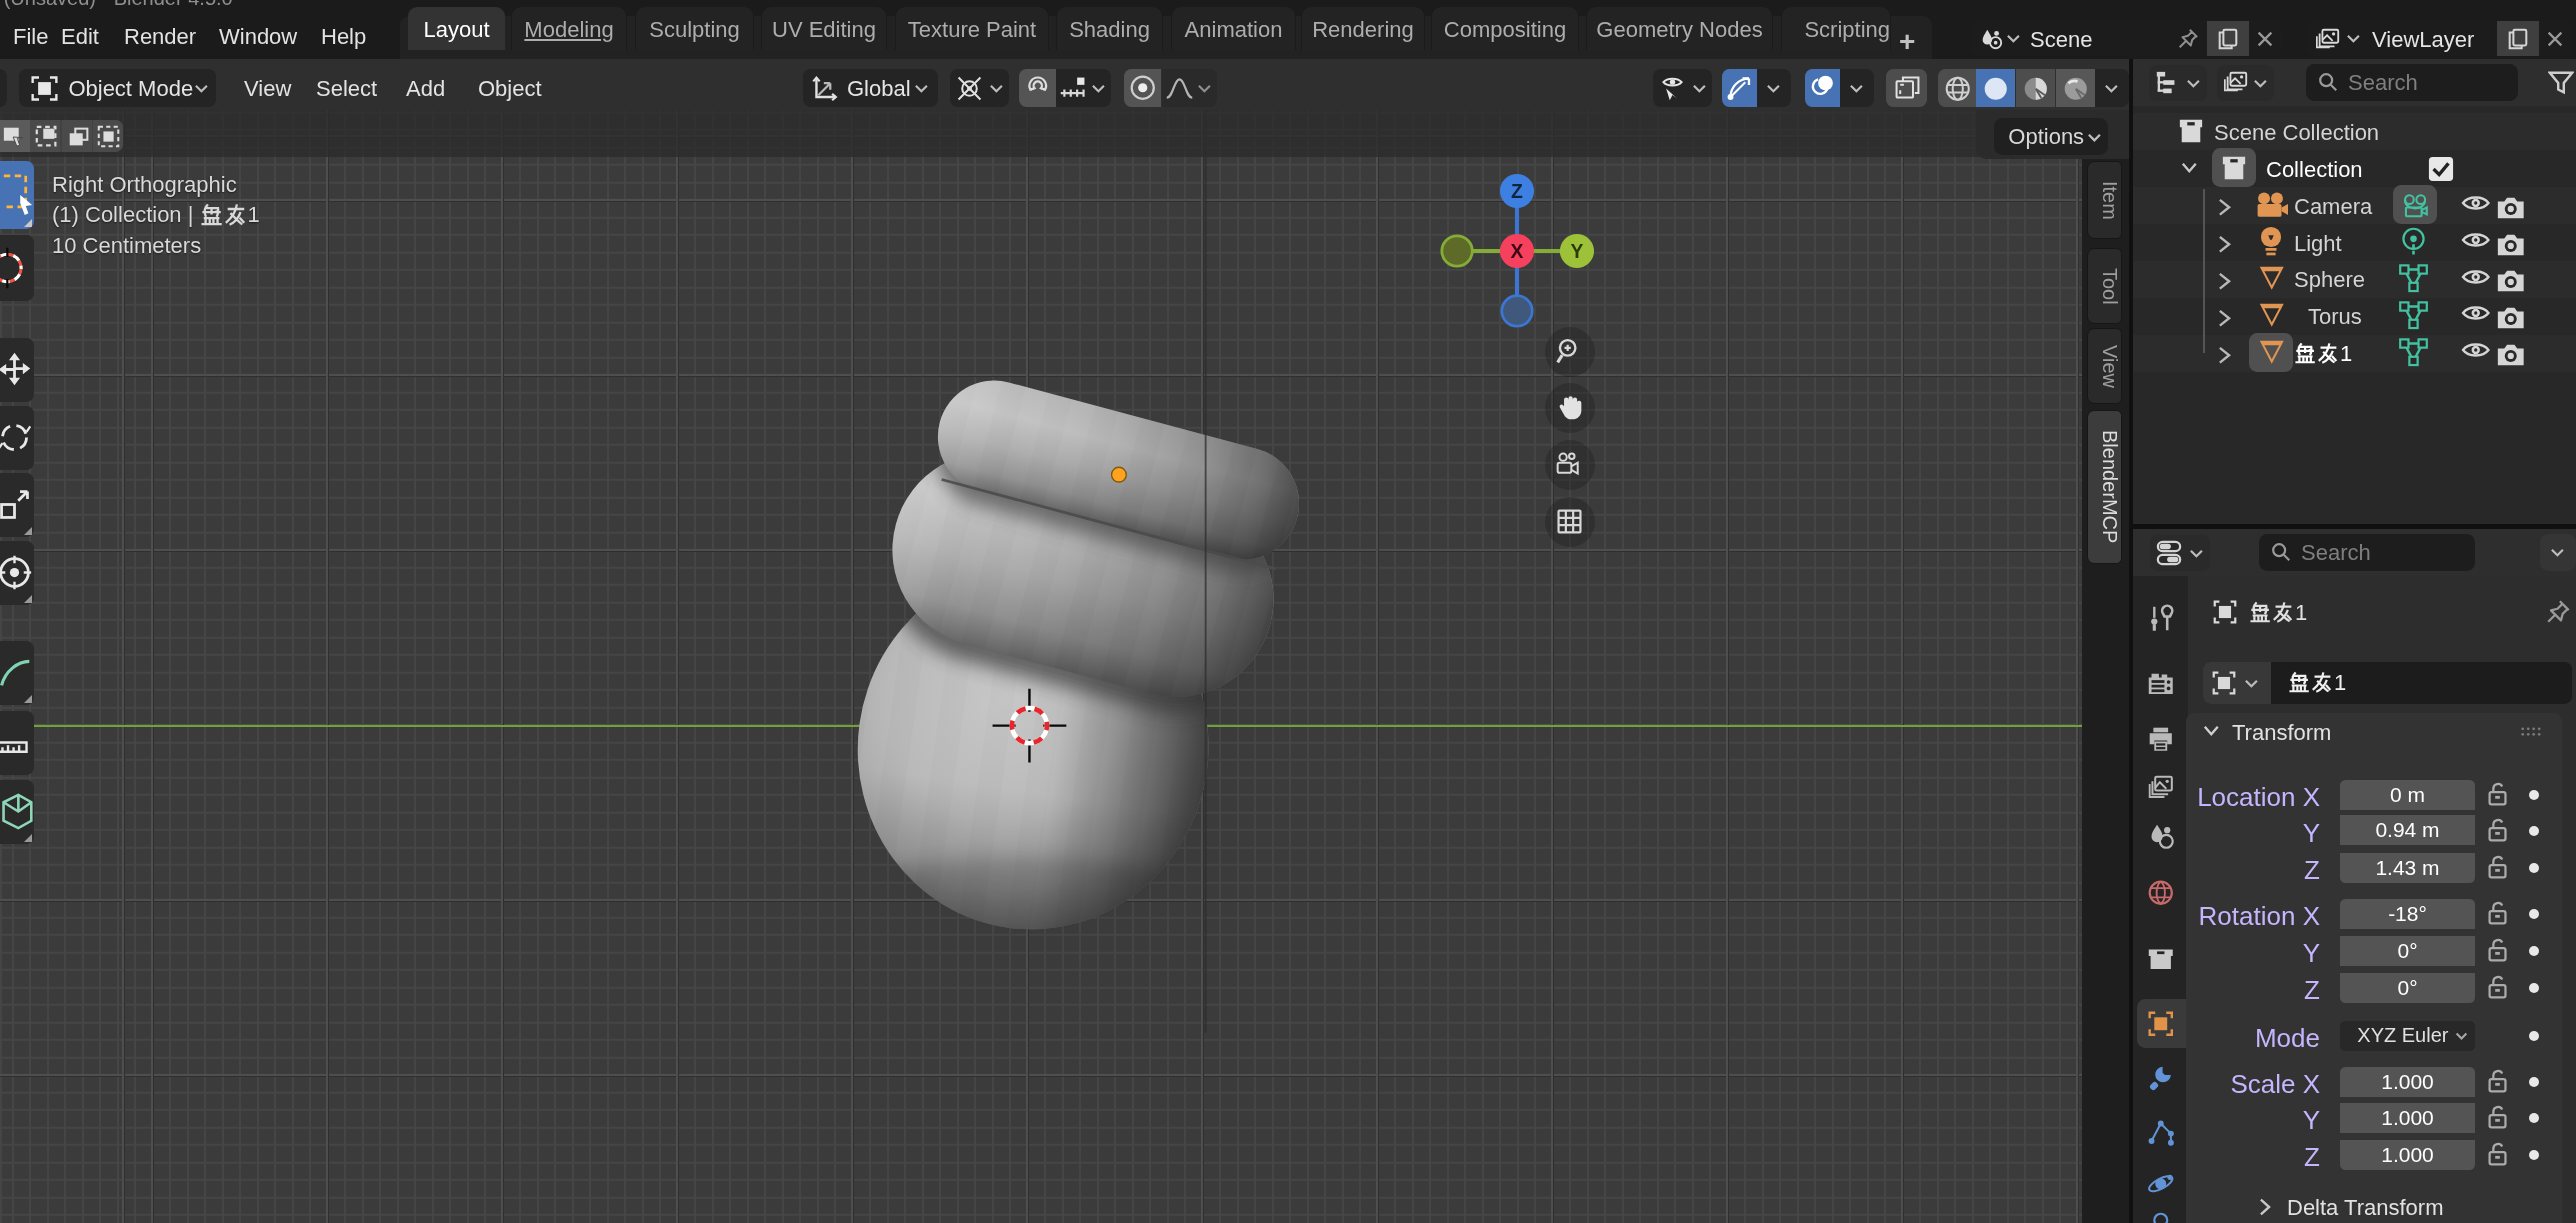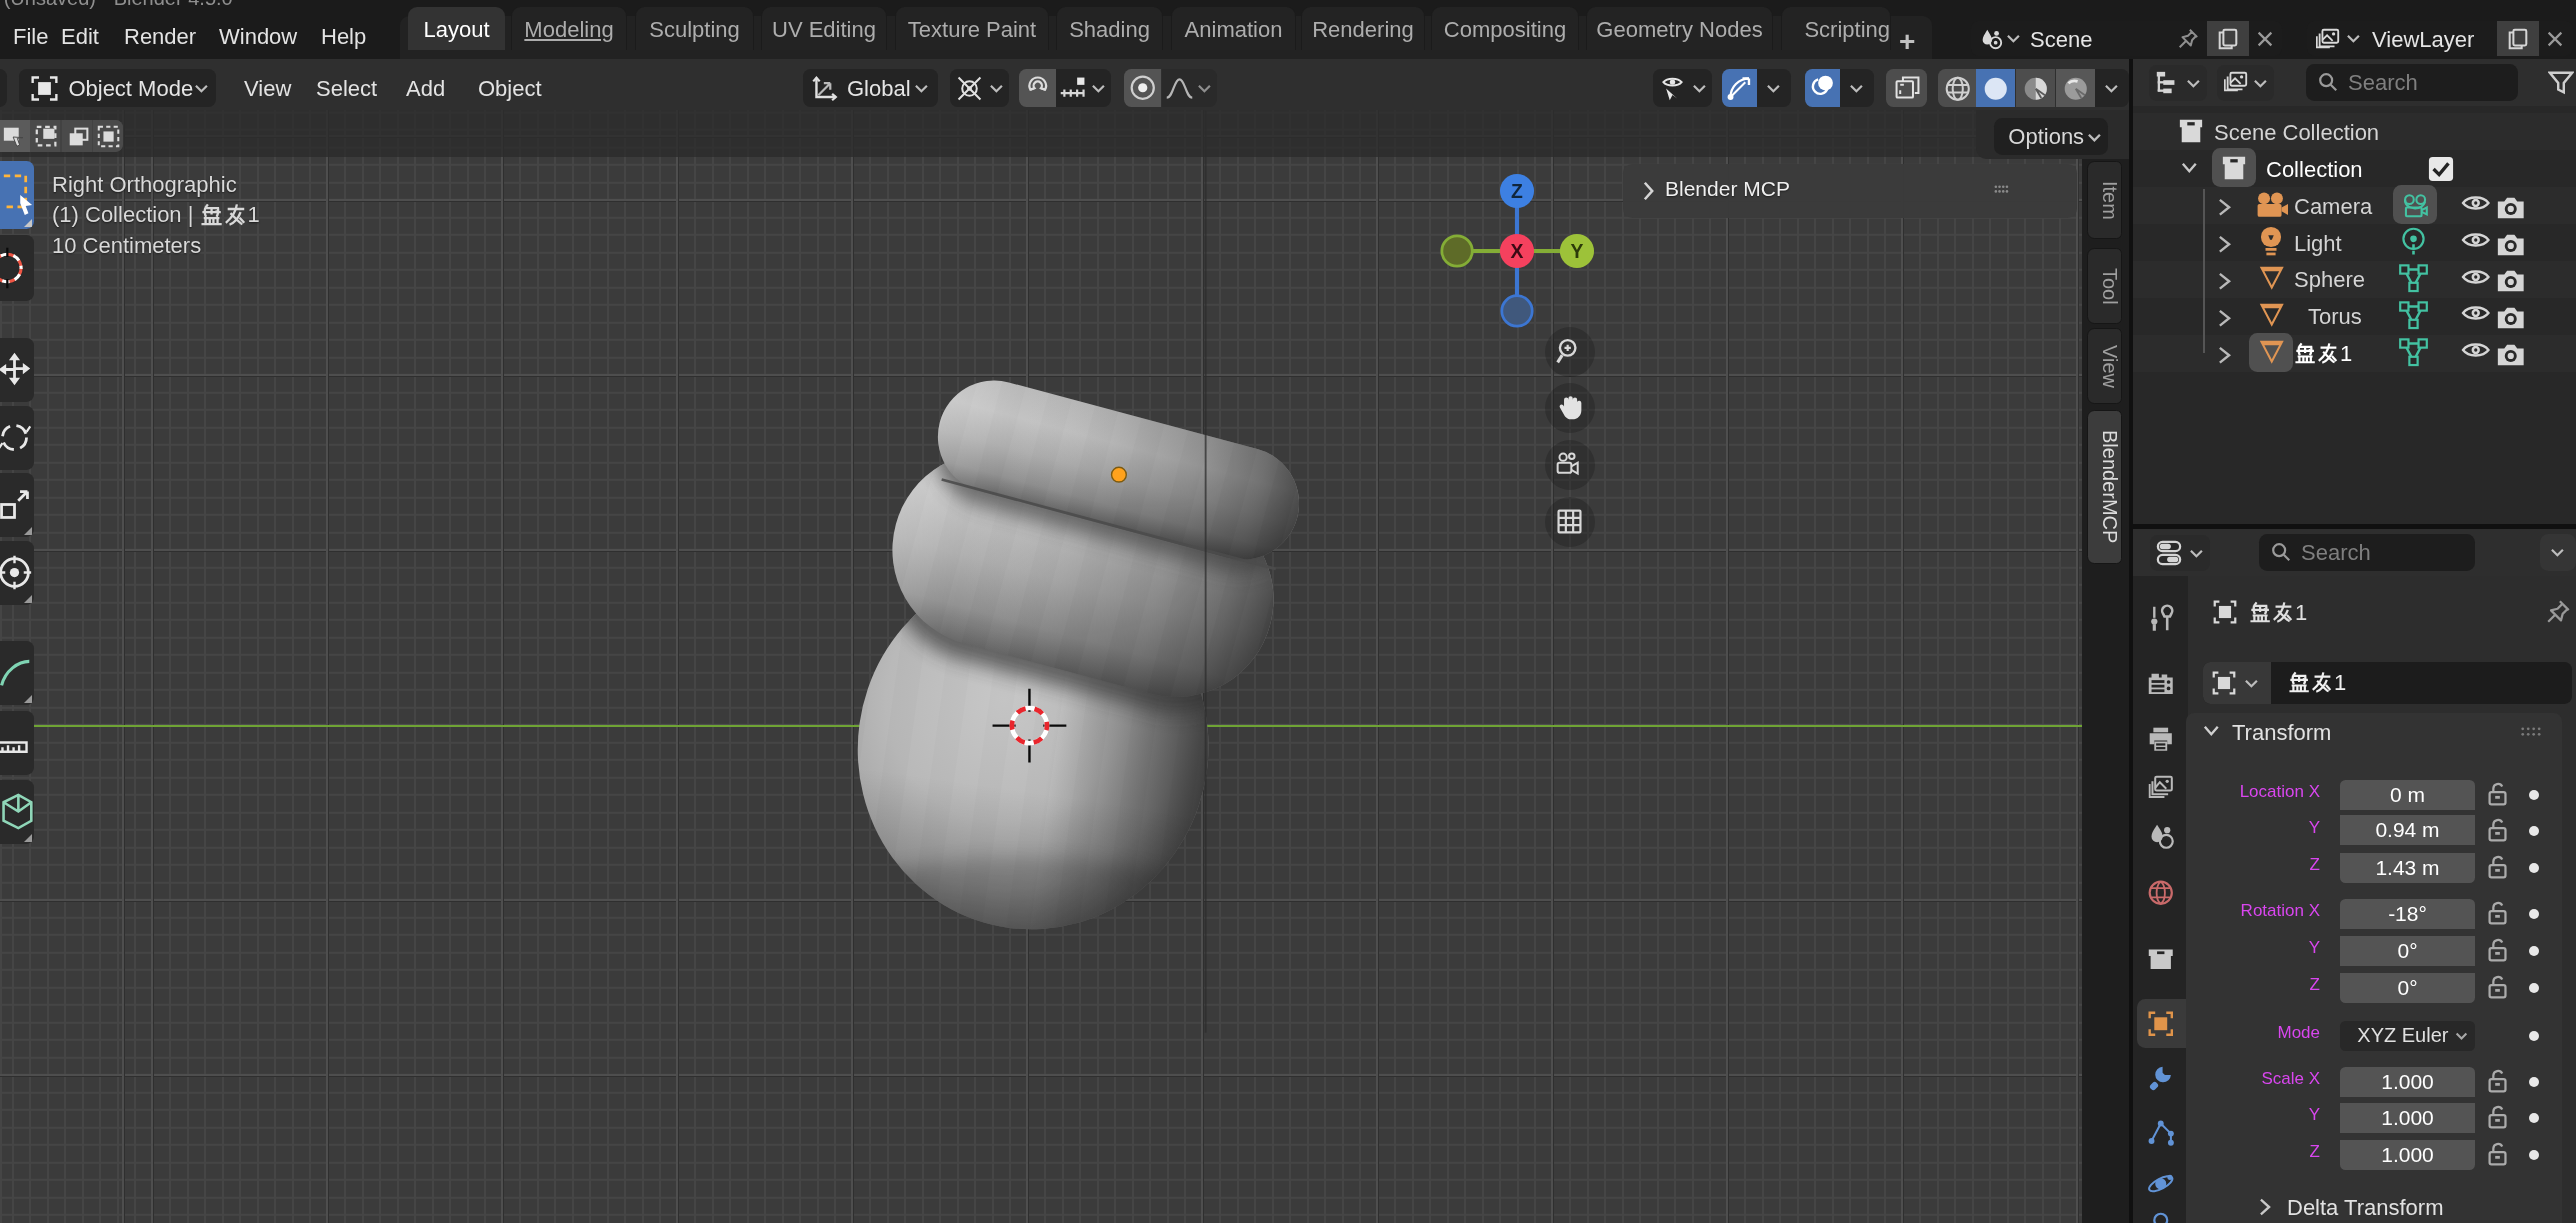--- a/index.html
+++ b/index.html
@@ -31,21 +31,21 @@
   .orow { left:0; width:443px; height:37px; }
   .otxt { font-size:22px; color:#d4d4d4; white-space:nowrap; }
   .otile { width:44px; height:39px; background:#505050; border-radius:8.3px; }
   .obox { width:28px; height:26px; }
   .oarr { left:85px; width:14.8px; height:18.5px; }
   .oeye { left:328px; width:29.5px; height:20px; }
   .ocam { left:363px; width:29.5px; height:28px; }
   .omesh { width:29.5px; height:29.5px; }
   .odata { width:33px; height:29.5px; }
   .ptab { left:13px; width:29.5px; height:29.5px; }
-  .plab { left:0; width:134px; text-align:right; font-size:17px; color:#d946ef; }
+  .plab { left:0; width:134px; text-align:right; font-size:26px; color:#c4b5fd; }
   .pfield { left:154px; width:135px; height:30px; background:#545454; text-align:center;
             font-size:21px; color:#ffffff; line-height:29.5px; }
   .plock { left:298px; width:28px; height:28px; }
   .pdot { left:343px; width:10px; height:10px; border-radius:50%; background:#e8e8e8; }
 </style>
 </head>
 <body>
 <div id="root">
 
   <svg width="0" height="0" style="position:absolute;">
@@ -520,36 +520,20 @@
     </div>
     <div class="abs" style="left:1976px;top:0;width:153px;height:49px;background:#2b2b2b;border-radius:0 0 0 11px;z-index:5;">
       <div class="abs" style="left:17.5px;top:8.3px;width:114px;height:37px;background:#202020;border-radius:8.3px;">
         <div class="abs" style="left:14.8px;top:5.5px;font-size:22px;color:#d8d8d8;">Options</div>
         <svg class="abs" style="left:93px;top:14px;" width="14.8" height="11" viewBox="0 0 16 12">
             <path d="M2 3 L8 9 L14 3" stroke="#bdbdbd" stroke-width="2.6" fill="none"></path>
           </svg>
       </div>
     </div>
 
-    <div class="abs" style="left:1623px;top:54px;width:454px;height:54px;background:rgba(59,59,59,0.97);border-radius:9.2px;">
-      <svg class="abs" style="left:18.5px;top:15.7px;" width="13" height="22" viewBox="0 0 14 24">
-          <path d="M3 3 L11 12 L3 21" stroke="#d5d5d5" stroke-width="2.8" fill="none"></path>
-        </svg>
-      <div class="abs" style="left:42px;top:13px;font-size:21px;color:#f0f0f0;text-shadow:0 0.9px 1.8px rgba(0,0,0,0.5);">Blender MCP</div>
-      <svg class="abs" style="left:371px;top:20px;" width="14.8" height="14.8" viewBox="0 0 16 16" fill="#8a8a8a">
-        <circle cx="2" cy="3" r="1.4"></circle>
-          <circle cx="6" cy="3" r="1.4"></circle>
-          <circle cx="10" cy="3" r="1.4"></circle>
-          <circle cx="14" cy="3" r="1.4"></circle>
-        <circle cx="2" cy="8" r="1.4"></circle>
-          <circle cx="6" cy="8" r="1.4"></circle>
-          <circle cx="10" cy="8" r="1.4"></circle>
-          <circle cx="14" cy="8" r="1.4"></circle>
-      </svg>
-    </div>
 
     <div class="abs ovtxt" style="left:52px;top:62px;">Right Orthographic</div>
     <div class="abs ovtxt" style="left:52px;top:92px;">(1) Collection | <svg width="48" height="23" viewBox="0 0 104 50" style="vertical-align:-3.7px;" fill="none" stroke="#d9d9d9" stroke-width="5">
           <g>
             <path d="M17 3 L11 11 M11 11 h28 c1 8 0 14 -3 19 M11 11 c-2 10 -1 14 2 19 M5 20 h40 M25 11 v14 M33 17 l4 4"></path>
             <path d="M8 33 h34 M12 33 v12 M38 33 v12 M21 33 v12 M29 33 v12 M3 46 h44"></path>
           </g>
           <g transform="translate(52 0)">
             <path d="M8 13 h36 M28 3 c-2 14 -12 30 -24 40 M14 22 c10 10 20 22 26 24 M36 20 c-4 12 -14 24 -24 27 M34 32 l10 11"></path>
           </g>

